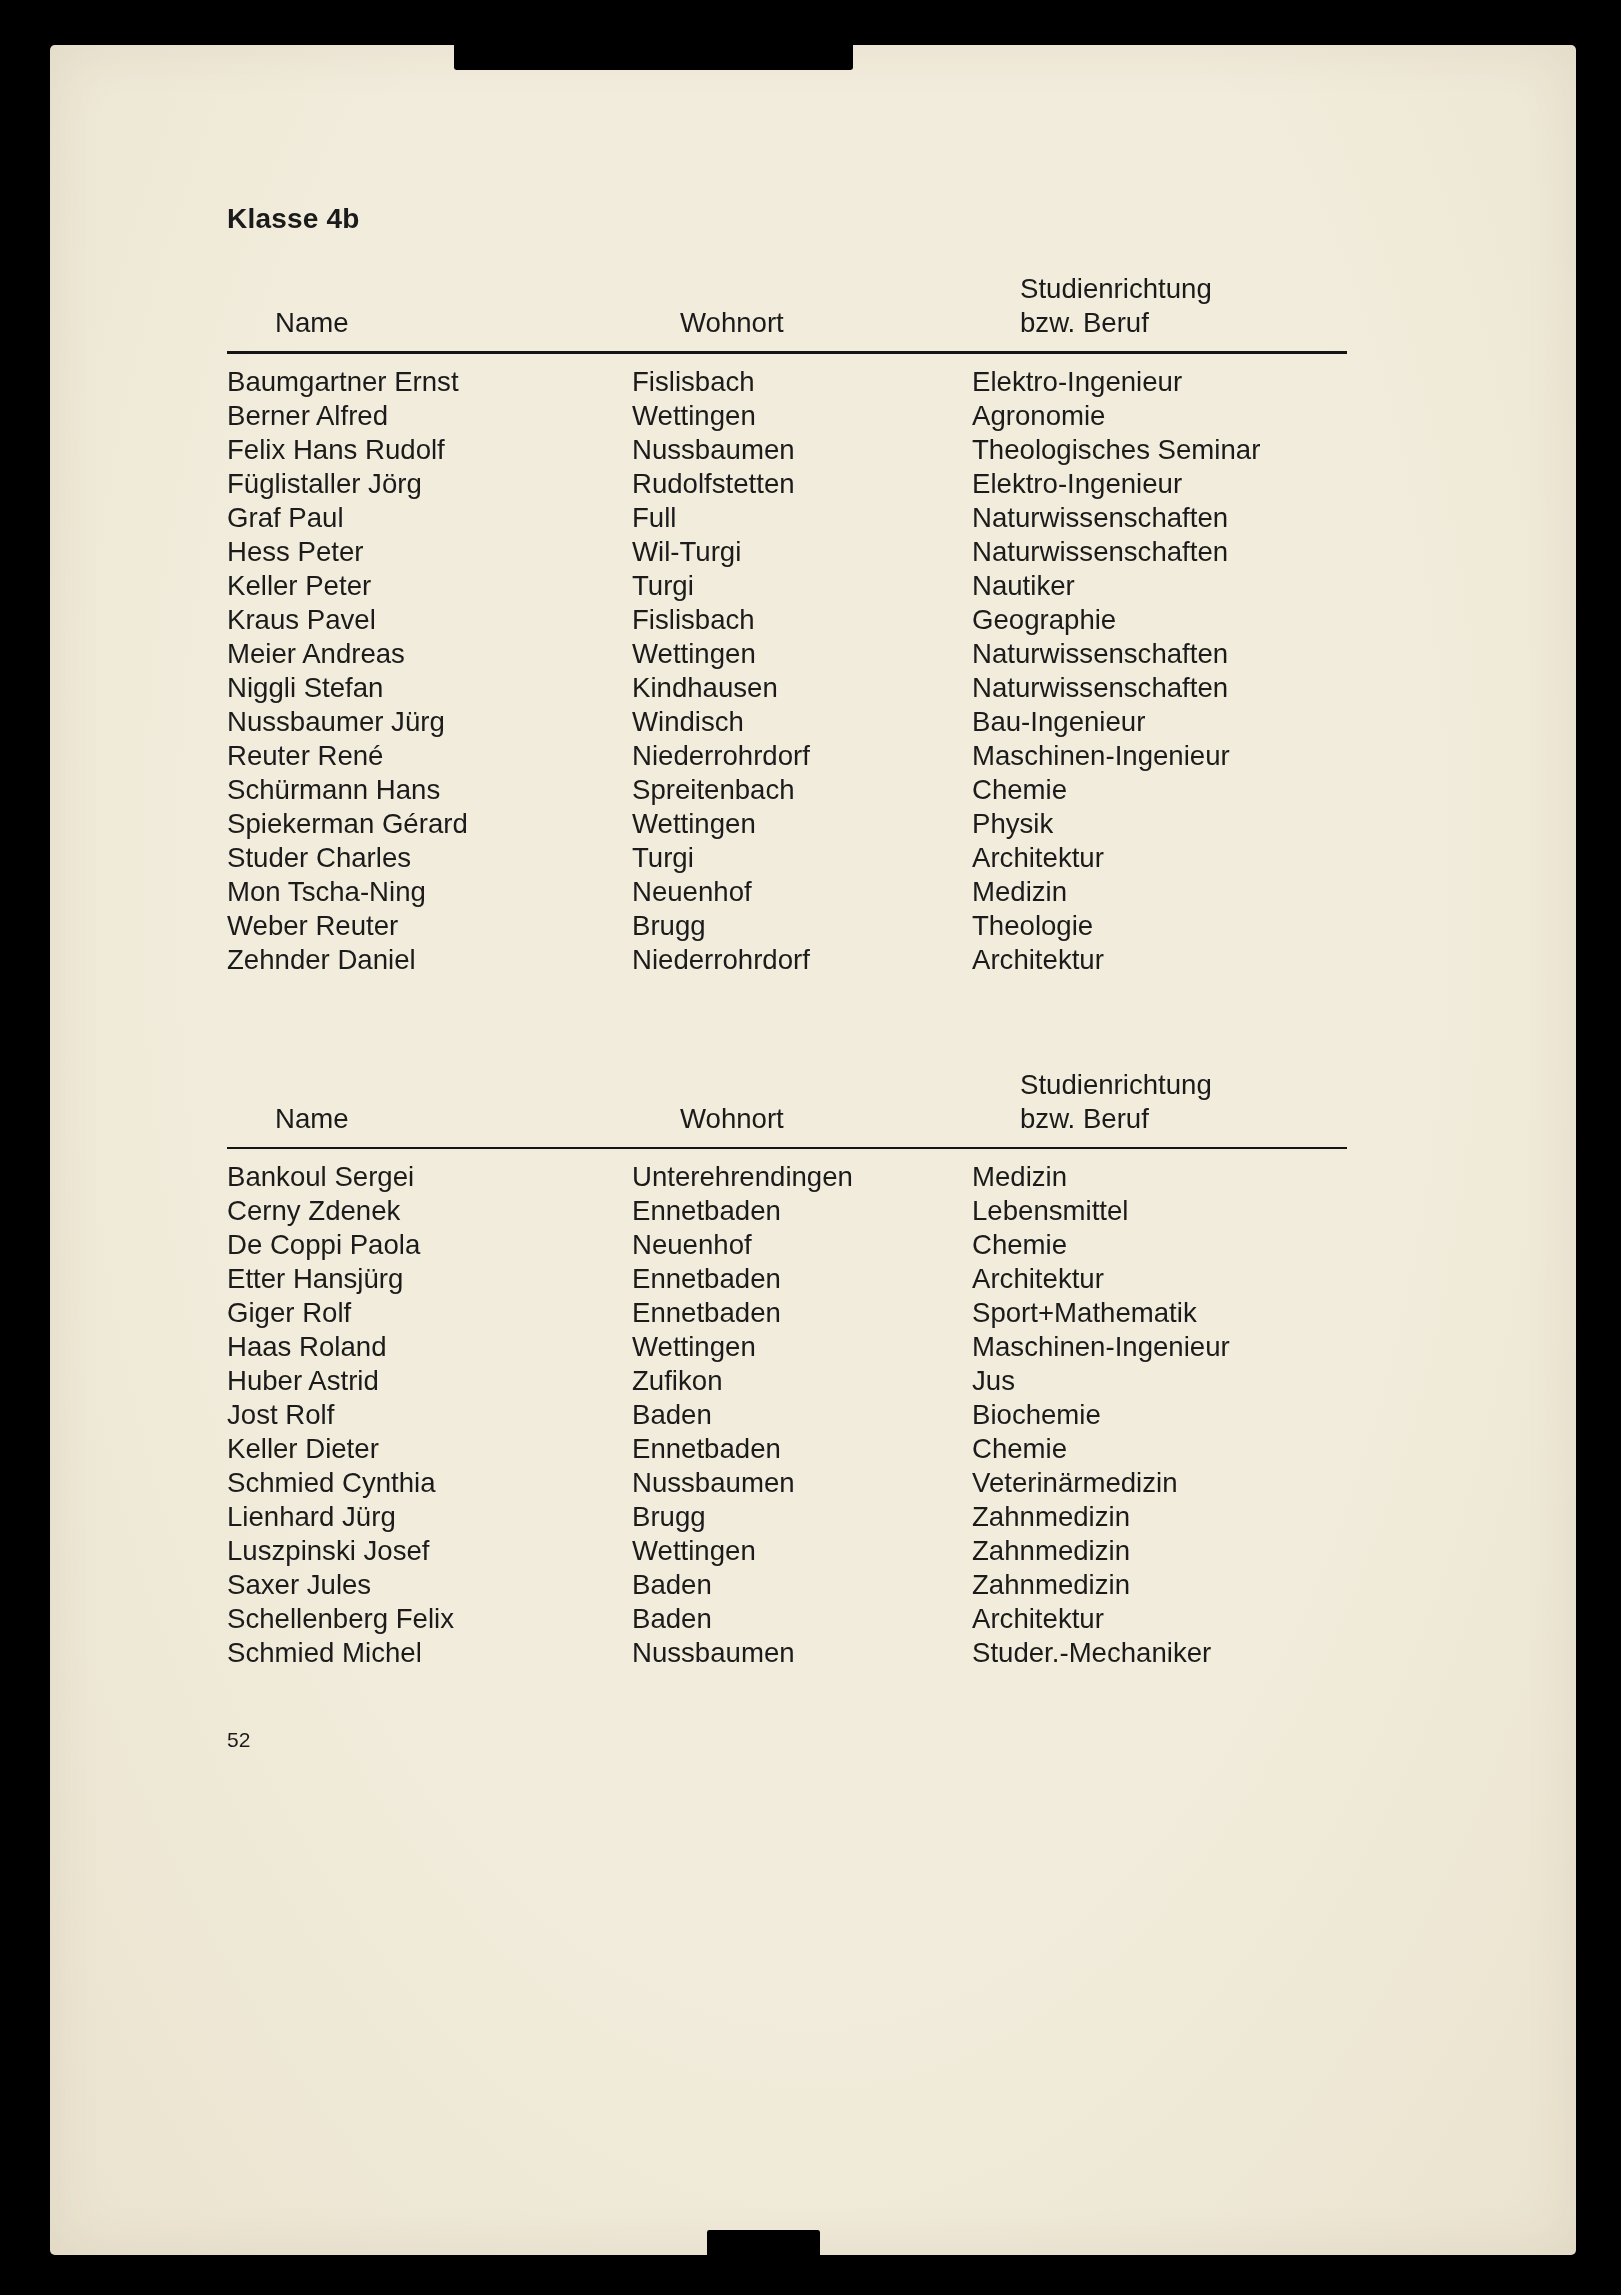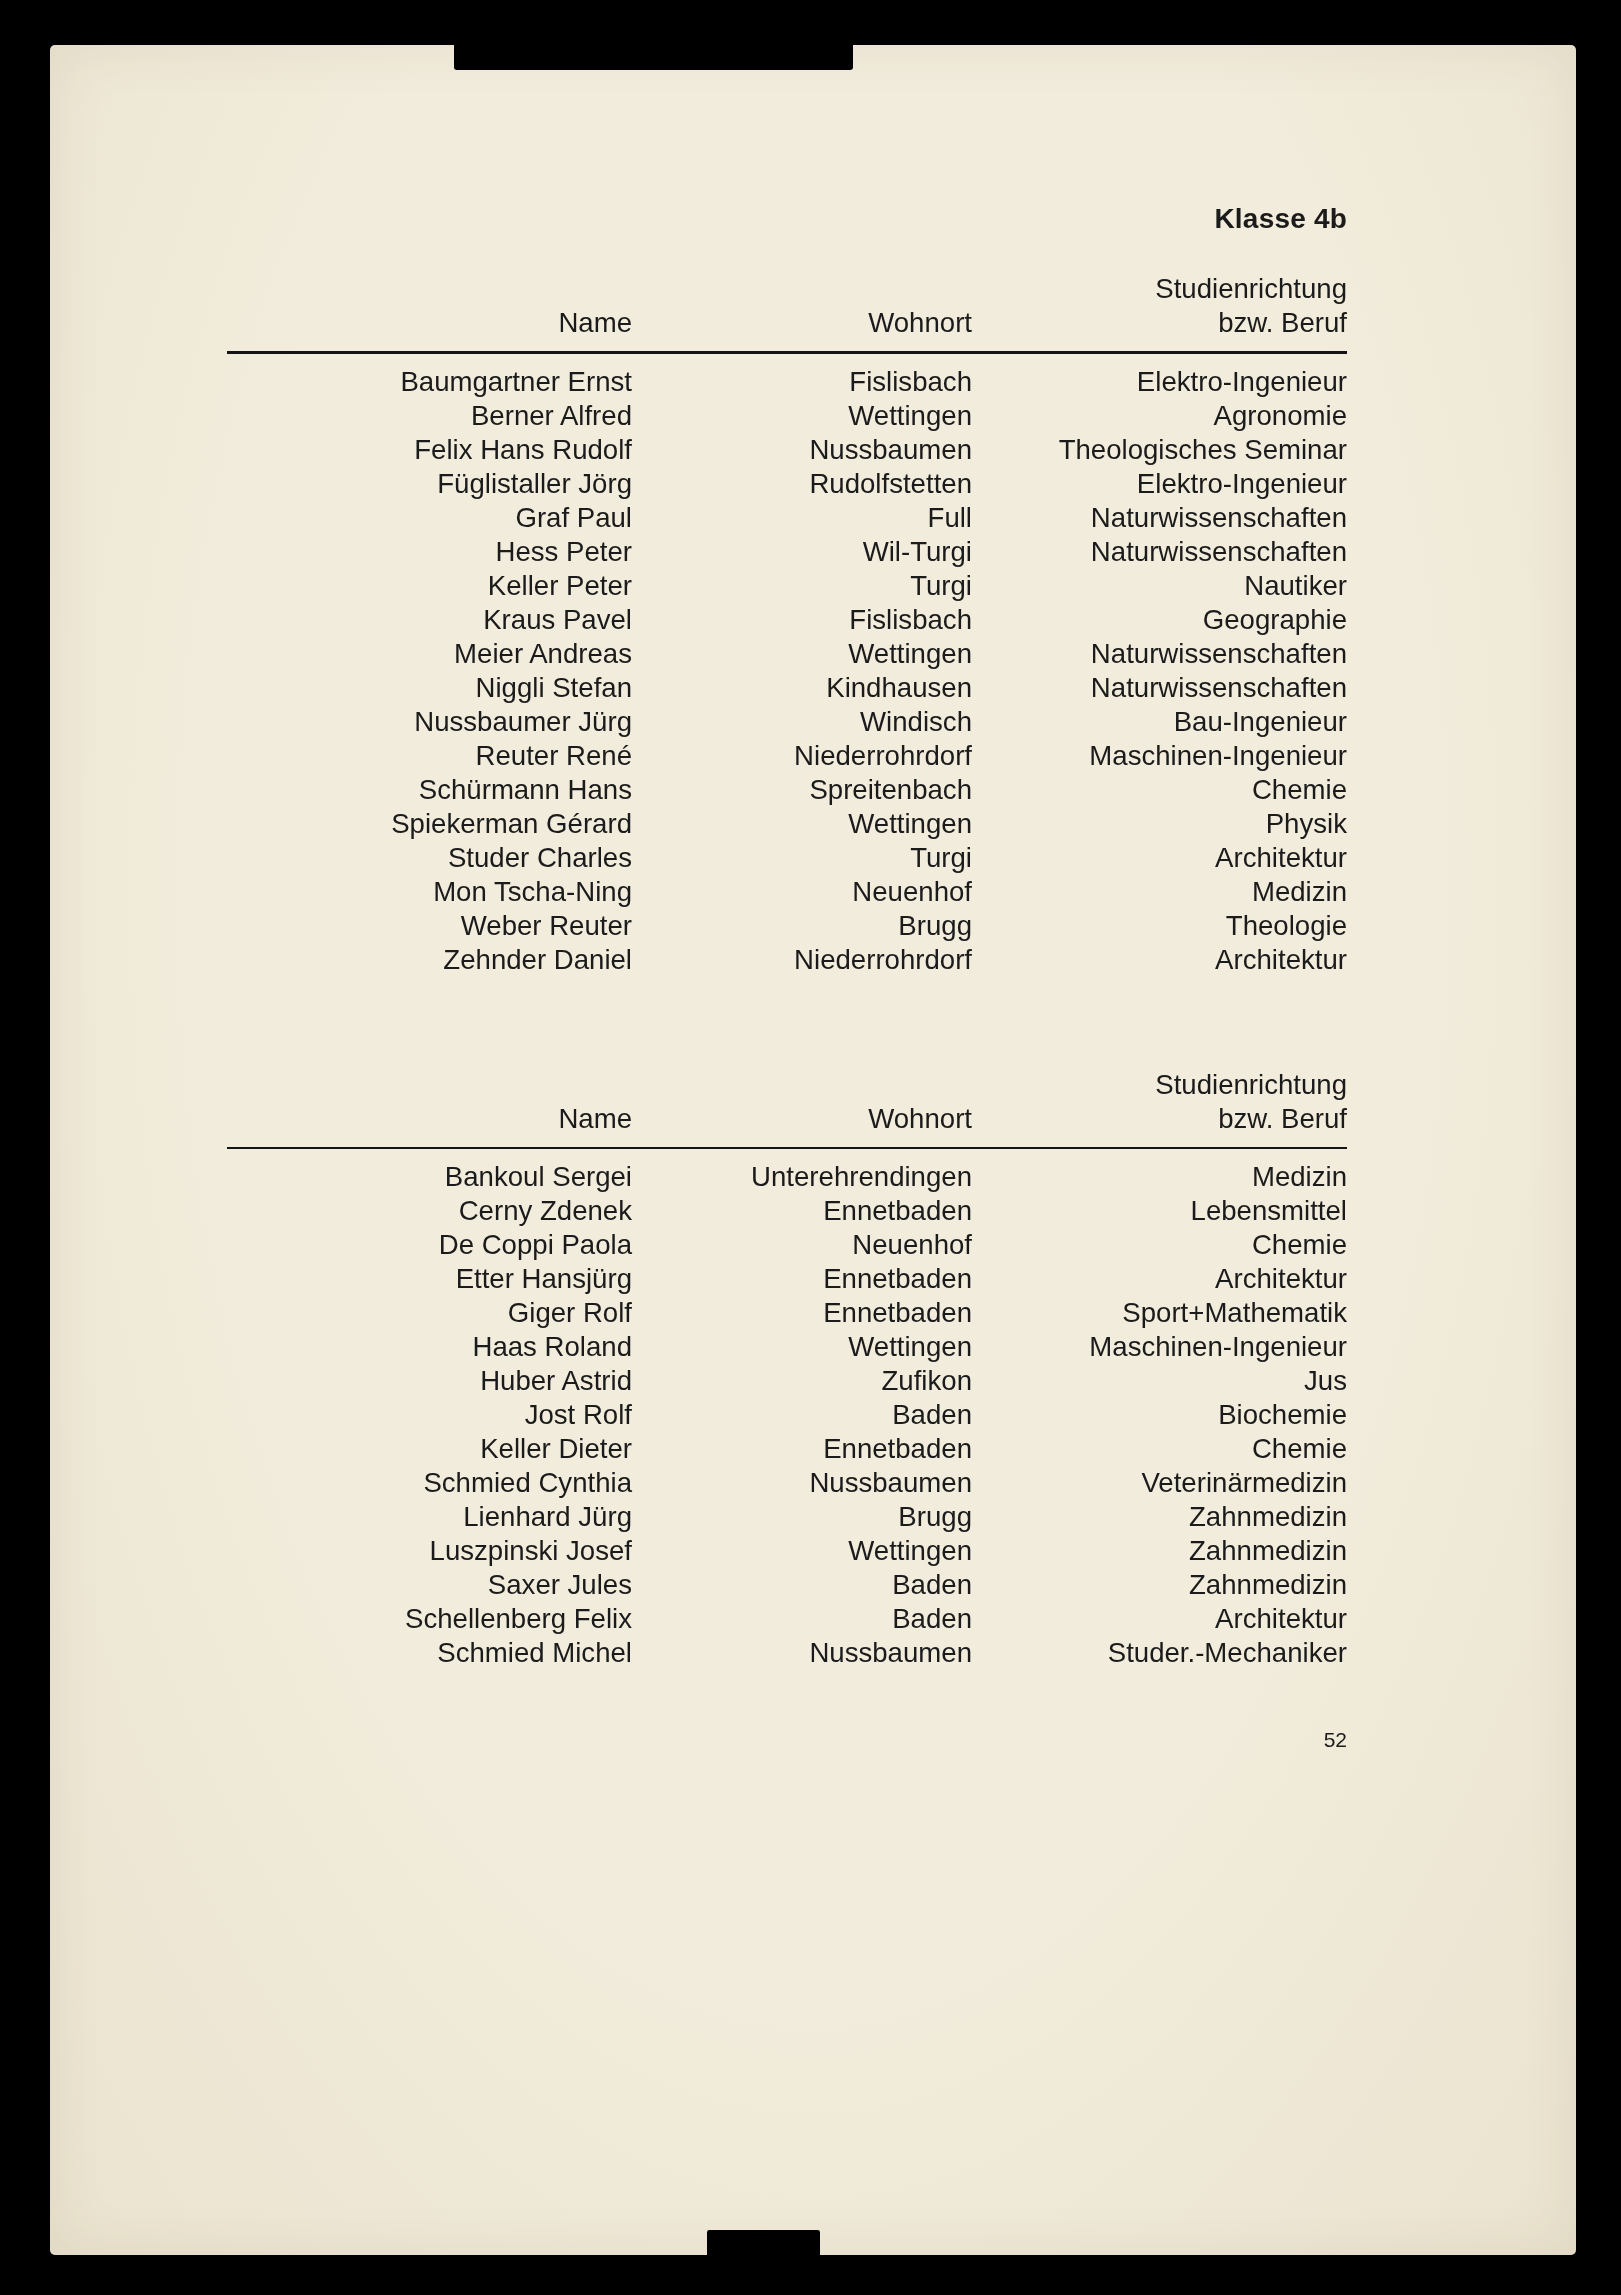--- a/index.html
+++ b/index.html
@@ -26,29 +26,28 @@
     background:#000;z-index:3;border-radius:0 0 2.4px 2.4px;
   }
   .tab-bottom{
     position:absolute;left:707px;bottom:0;width:113px;height:65px;
     background:#000;z-index:3;border-radius:2.4px 2.4px 0 0;
   }
   .content{
     position:relative;
     padding:158px 0 0 177px;
     width:1297px;
-    text-align:right;
   }
   .table-block{width:1120px;}
   .table-block + .table-block{margin-top:91px;}
   .title{
     font-size:28px;font-weight:700;line-height:32px;
     letter-spacing:0.2px;
   }
-  .thead{margin-top:37px;}
+  .thead{margin-top:37px;margin-left:48px;}
   .hrow,.trow{
     display:grid;
     grid-template-columns:405px 340px 1fr;
     line-height:34px;font-size:27.6px;
   }
   .hrow .cell,.trow .cell{white-space:nowrap;}
   .rule{
     height:2.4px;background:#141414;width:1120px;margin-top:11.3px;
   }
   .tbody{margin-top:11px;}

